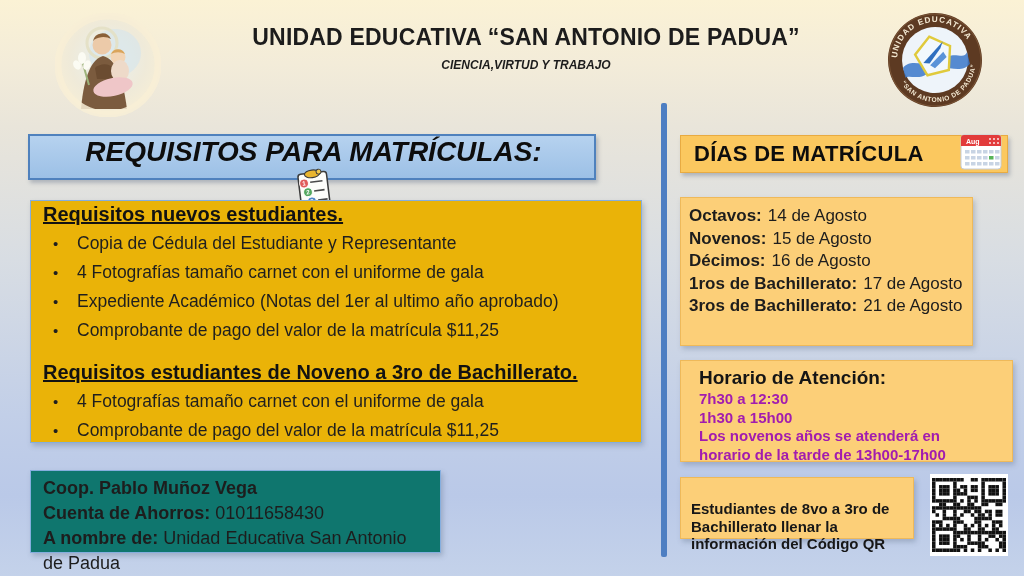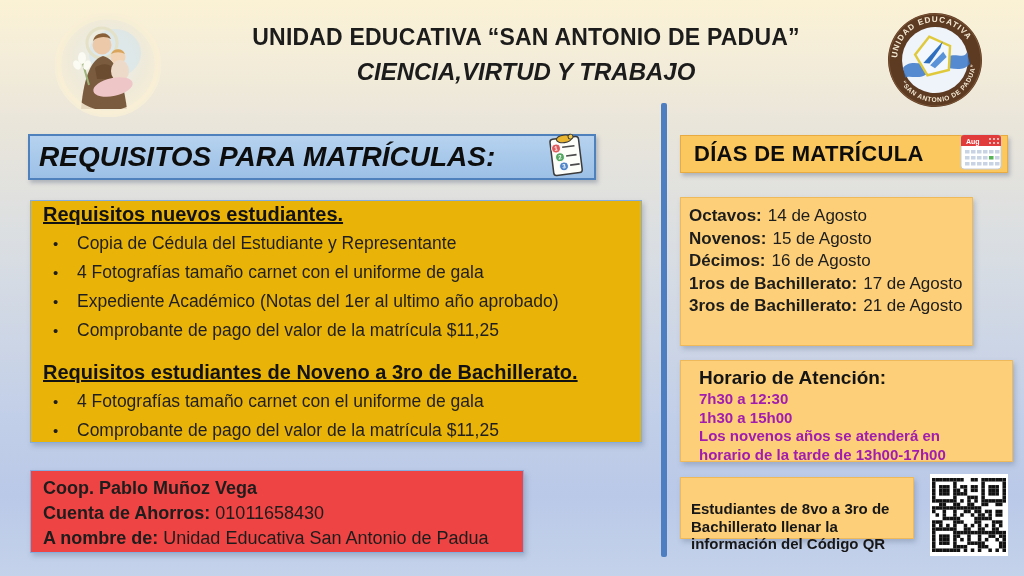--- a/index.html
+++ b/index.html
@@ -5,45 +5,46 @@
   html,body{margin:0;padding:0;}
   body{
     width:1024px;height:576px;overflow:hidden;position:relative;
     font-family:"Liberation Sans",sans-serif;
     background:linear-gradient(180deg,#fbf2d5 0%,#f3ecd9 11%,#e9e5da 22%,#d8dde3 45%,#c2cfe8 72%,#bac9e8 86%,#c4d2ea 100%);
   }
   .abs{position:absolute;}
   
   .hdr-title{left:170px;top:24px;width:712px;text-align:center;color:#1c1c1c;}
   .hdr-line1{font-size:23px;font-weight:bold;letter-spacing:.2px;}
-  .hdr-line2{font-size:24px;font-weight:bold;font-style:italic;margin-top:7px;}
+  .hdr-line2{font-size:12px;font-weight:bold;font-style:italic;margin-top:7px;}
   .saint{left:55px;top:13px;width:106px;height:105px;}
   .logo{left:884px;top:10px;width:102px;height:100px;}
   
   .divider{left:661px;top:103px;width:6px;height:454px;background:#4d7ec2;border-radius:2px;}
   
   .req-title-box{
     left:28px;top:134px;width:568px;height:46px;box-sizing:border-box;
     background:linear-gradient(180deg,#b6d2ef 0%,#9cc0e6 100%);
     border:2px solid #4f81bd;display:flex;align-items:center;padding:0 6px 0 9px;
     box-shadow:2px 3px 4px rgba(80,95,120,.35);
+    flex-direction:column;
   }
   .req-title-text{font-size:28px;font-weight:bold;font-style:italic;color:#0d0d0d;white-space:nowrap;flex:1;}
   .req-box{
     left:30px;top:200px;width:612px;height:243px;box-sizing:border-box;
     background:#eab308;border:1.5px solid #85aede;padding:0 12px 0 12px;
     box-shadow:2px 3px 5px rgba(80,95,120,.3);
   }
   .req-head{font-size:20px;font-weight:bold;text-decoration:underline;color:#121212;margin:2px 0 3px 0;}
   .req-head.second{margin-top:16px;}
   .bullet-row{font-size:17.5px;color:#1f1f1f;line-height:29px;padding-left:34px;position:relative;}
   .bullet-row::before{content:"•";position:absolute;left:10px;font-size:15px;}
   .bank-box{
-    left:30px;top:470px;width:494px;height:83px;box-sizing:border-box;
-    background:#ef4444;border:1.5px solid #85aede;padding:5px 12px;
+    left:30px;top:470px;width:411px;height:83px;box-sizing:border-box;
+    background:#0f766e;border:1.5px solid #85aede;padding:5px 12px;
     box-shadow:2px 3px 5px rgba(80,95,120,.3);
   }
   .bank-line{font-size:18px;line-height:25px;color:#1d1d1d;}
   .bank-line .lbl{font-weight:bold;margin-right:5px;}
   
   .dias-title-box{
     left:680px;top:135px;width:328px;height:38px;box-sizing:border-box;
     background:#fbc85f;border:1px solid #e8ab42;display:flex;align-items:center;padding:0 5px 0 13px;
     box-shadow:2px 3px 4px rgba(80,95,120,.35);
   }

